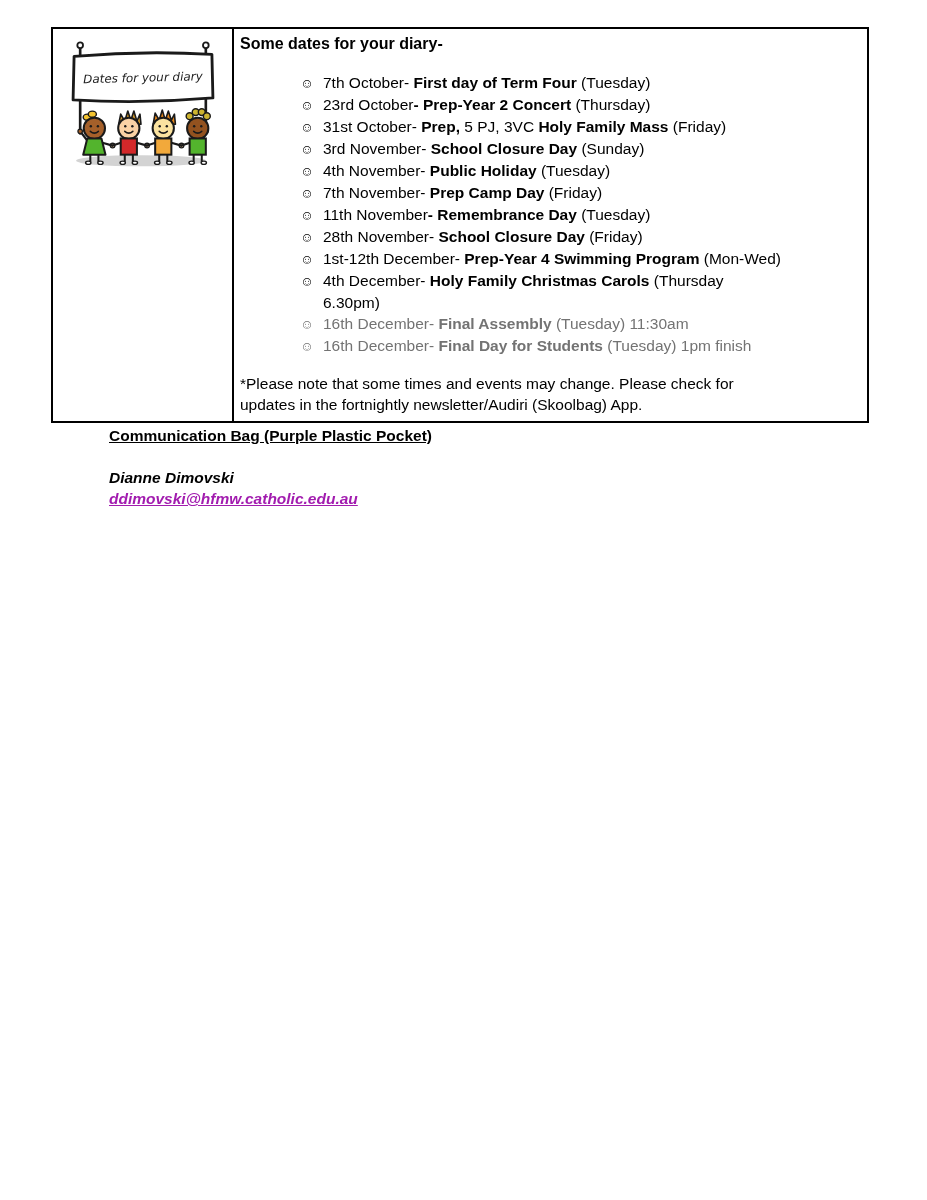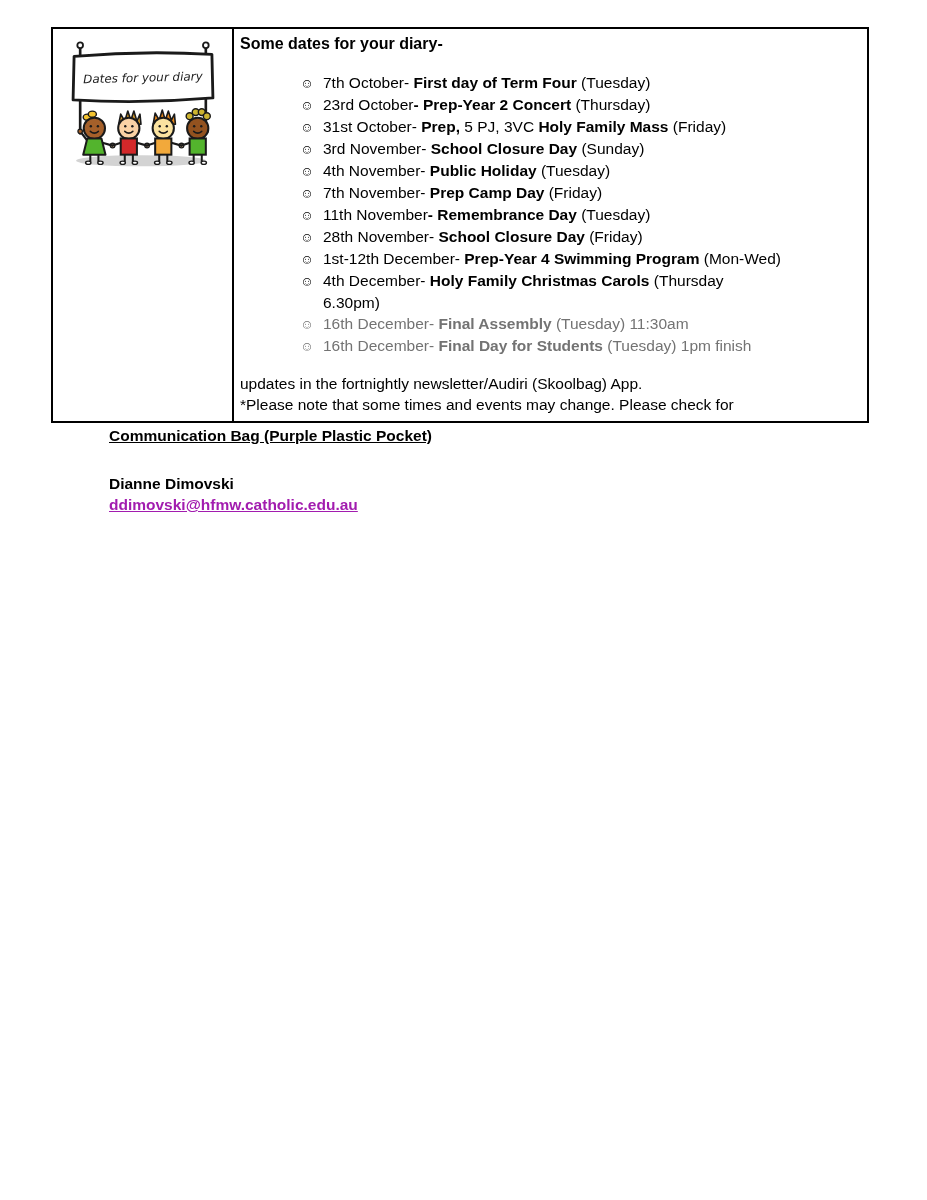--- a/index.html
+++ b/index.html
@@ -58,21 +58,21 @@
 
   
   .comm-section {
     position: absolute; left: 109px; top: 425px;
     width: 724px;
     font-weight: bold;
     font-size: 15.5px;
     line-height: 21px;
   }
   .comm-heading { text-decoration: underline; }
-  .signature-block { margin-top: 27px; }
+  .signature-block { margin-top: 21px; font-style: italic; }
   .email-link { color: #a21caf; font-weight: bold; text-decoration: underline; }
 
   
   .clipart { width: 152px; height: 129px; margin-top: 4px; }
 </style>
 </head>
 <body>
 
 <div class="diary-table">
 
@@ -172,22 +172,22 @@
         <li><span class="smiley-bullet">☺</span><span>4th November- </span><b>Public Holiday</b><span> (Tuesday)</span></li>
         <li><span class="smiley-bullet">☺</span><span>7th November- </span><b>Prep Camp Day</b><span> (Friday)</span></li>
         <li><span class="smiley-bullet">☺</span><span>11th November</span><b>- Remembrance Day</b><span> (Tuesday)</span></li>
         <li><span class="smiley-bullet">☺</span><span>28th November- </span><b>School Closure Day</b><span> (Friday)</span></li>
         <li><span class="smiley-bullet">☺</span><span>1st-12th December- </span><b>Prep-Year 4 Swimming Program</b><span> (Mon-Wed)</span></li>
         <li><span class="smiley-bullet">☺</span><span>4th December- </span><b>Holy Family Christmas Carols</b><span> (Thursday</span><br><span>6.30pm)</span></li>
         <li class="muted"><span class="smiley-bullet">☺</span><span>16th December- </span><b>Final Assembly</b><span> (Tuesday) 11:30am</span></li>
         <li class="muted"><span class="smiley-bullet">☺</span><span>16th December- </span><b>Final Day for Students</b><span> (Tuesday) 1pm finish</span></li>
       </ul>
     <div class="diary-note" id="diary-note">
+        <div>*Please note that some times and events may change. Please check for</div>
         <div>updates in the fortnightly newsletter/Audiri (Skoolbag) App.</div>
-        <div>*Please note that some times and events may change. Please check for</div>
       </div>
   </div>
 
 </div>
 
 <div class="comm-section">
   <div class="comm-heading">Communication Bag (Purple Plastic Pocket)</div>
   <div class="signature-block">
     <div>Dianne Dimovski</div>
     <div><a class="email-link" href="ddimovski@hfmw.catholic.edu.au">ddimovski@hfmw.catholic.edu.au</a></div>

